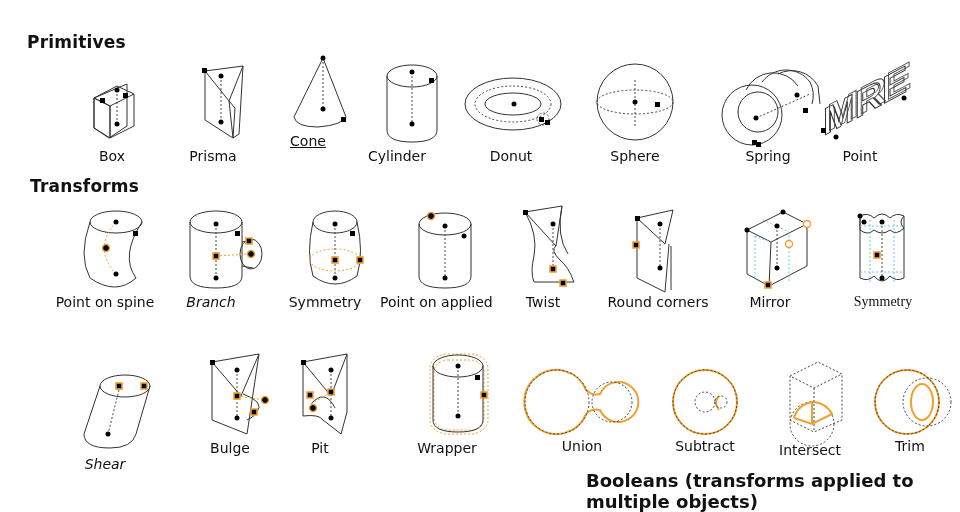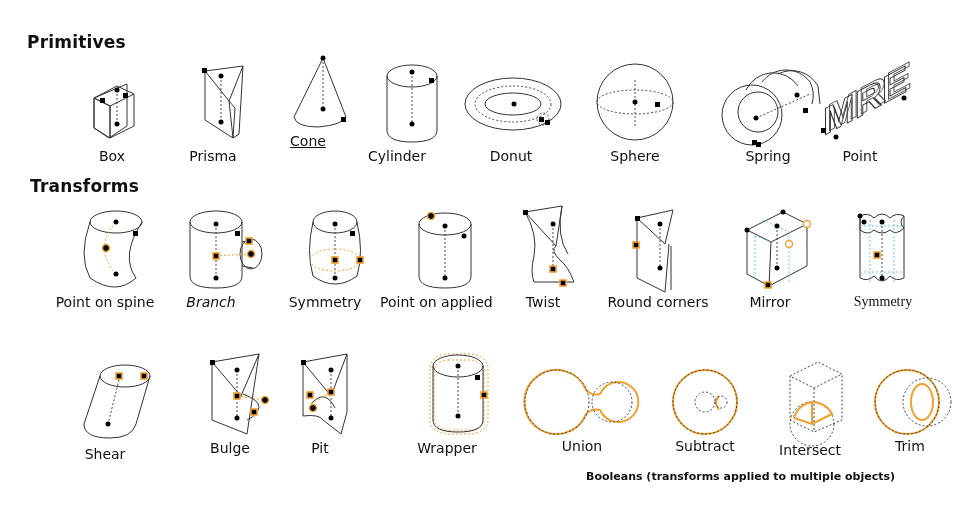--- a/index.html
+++ b/index.html
@@ -1,21 +1,21 @@
 <!DOCTYPE html>
 <html><head>
 <meta charset="utf-8">
 <style>
   html,body{margin:0;padding:0;background:#fff;}
   body{width:960px;height:512px;position:relative;overflow:hidden;font-family:"DejaVu Sans",sans-serif;color:#111;}
   .section-title{position:absolute;font-size:17px;font-weight:bold;letter-spacing:0.2px;}
   .item{position:absolute;width:110px;text-align:center;}
   .item svg{display:block;margin:0 auto;overflow:visible;}
   .label{font-size:14px;margin-top:2px;white-space:nowrap;}
-  .footer{position:absolute;font-size:11px;font-weight:bold;}
+  .footer{position:absolute;font-size:18px;font-weight:bold;}
   svg .ln{fill:none;stroke:#333;stroke-width:1;}
   svg .dash{fill:none;stroke:#333;stroke-width:0.9;stroke-dasharray:2 2;}
   svg .odash{fill:none;stroke:#f0a030;stroke-width:1;stroke-dasharray:2 2;}
   svg .cdash{fill:none;stroke:#5bc0eb;stroke-width:0.9;stroke-dasharray:2 2;}
   svg .oline{fill:none;stroke:#f0a030;stroke-width:2;}
   svg .pt{fill:#000;}
   svg .osq{fill:#000;stroke:#f0a030;stroke-width:1.6;}
   svg .ocirc{fill:none;stroke:#f0a030;stroke-width:1.4;}
 </style>
 </head>
@@ -240,21 +240,21 @@
     <line class="dash" x1="44" y1="16" x2="44" y2="70"></line>
     <circle class="pt" cx="44" cy="16" r="2.5"></circle>
       <circle class="pt" cx="44" cy="72" r="2.5"></circle>
     <circle class="pt" cx="22" cy="10" r="2.5"></circle>
       <circle class="pt" cx="26" cy="16" r="2.5"></circle>
     <rect class="osq" x="36" y="46" width="6" height="6"></rect>
   </svg>
   <div class="label">Symmetry</div>
 </div>
 
-<div class="item" style="left:50px;top:358px;">
+<div class="item" style="left:50px;top:368px;font-style:italic;">
   <svg width="90" height="86" viewBox="0 0 90 86">
     <ellipse class="ln" cx="65" cy="18" rx="25" ry="11"></ellipse>
     <path class="ln" d="M40,18 L24,66 Q24,80 50,80 Q72,80 76,66 L90,18"></path>
     <line class="dash" x1="60" y1="18" x2="48" y2="66"></line>
     <circle class="pt" cx="48" cy="66" r="2.5"></circle>
     <rect class="osq" x="56" y="15" width="6" height="6"></rect>
       <rect class="osq" x="81" y="15" width="6" height="6"></rect>
   </svg>
   <div class="label">Shear</div>
 </div>

